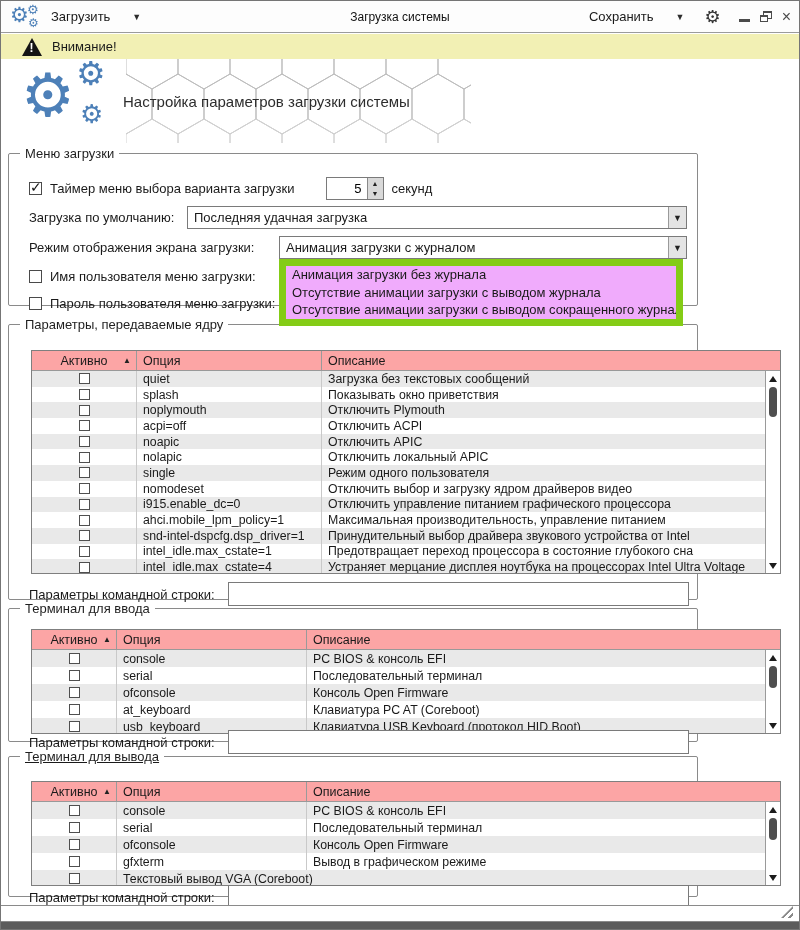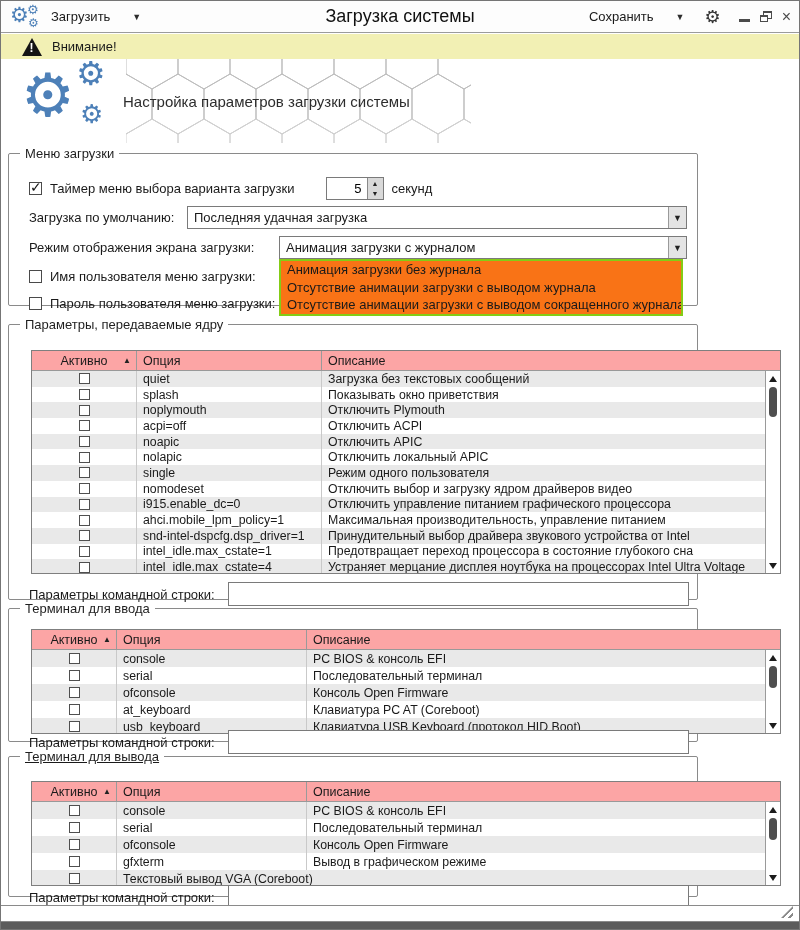--- a/index.html
+++ b/index.html
@@ -15,21 +15,21 @@
     position:absolute; top:0; left:0; right:0; height:32px; background:#fdfdfd;
     border-bottom:1px solid #9b9b9b; display:flex; align-items:center;
   }
   .tb-logo { position:absolute; left:9px; top:3px; width:34px; height:27px; color:#4d80b8; }
   .tb-logo .g1 { position:absolute; left:0; top:1px; font-size:21px; line-height:21px; font-family:"DejaVu Sans", sans-serif; }
   .tb-logo .g2 { position:absolute; left:17px; top:-1px; font-size:13px; line-height:13px; font-family:"DejaVu Sans", sans-serif; }
   .tb-logo .g3 { position:absolute; left:18px; top:13px; font-size:12px; line-height:12px; font-family:"DejaVu Sans", sans-serif; }
   .tb-btn { display:flex; align-items:center; gap:22px; cursor:default; padding:4px 6px; }
   .tb-load { margin-left:44px; }
   .caret { font-size:9px; color:#2d2d2d; }
-  .tb-title { position:absolute; left:0; right:0; text-align:center; font-size:18px; color:#111; pointer-events:none; }
+  .tb-title { position:absolute; left:0; right:0; text-align:center; font-size:12px; color:#111; pointer-events:none; }
   .tb-right { position:absolute; right:8px; display:flex; align-items:center; gap:14px; }
   .gear-btn { font-size:18px; line-height:18px; color:#333; font-family:"DejaVu Sans", sans-serif; }
   .winctl { display:flex; align-items:center; gap:10px; margin-left:4px; }
   .min-glyph { display:inline-block; width:11px; height:3px; background:#4b4b4b; margin-top:8px; }
   .restore-glyph { position:relative; width:12px; height:11px; }
   .restore-glyph .rg-b { position:absolute; right:0; top:0; width:9px; height:8px; border:1px solid #4b4b4b; border-top-width:2px; }
   .restore-glyph .rg-f { position:absolute; left:0; bottom:0; width:8px; height:7px; border:1px solid #4b4b4b; border-top-width:2px; background:#fdfdfd; }
   .close-glyph { font-size:16px; line-height:14px; color:#4b4b4b; }
 
   
@@ -69,21 +69,21 @@
   .spinner { display:flex; width:58px; height:23px; border:1px solid #7a7a7a; background:#fff; }
   .spin-val { flex:1; border:0; outline:0; text-align:right; padding-right:5px; font-size:13px; font-family:"Liberation Sans",sans-serif; min-width:0; }
   .spin-btns { width:16px; border-left:1px solid #8a8a8a; background:#d9d9d9; display:flex; flex-direction:column; }
   .spin-b { flex:1; display:flex; align-items:center; justify-content:center; font-size:7px; color:#222; line-height:1; }
 
   
   .combo { position:relative; flex:1; height:23px; border:1px solid #7a7a7a; background:#fff; display:flex; align-items:center; }
   .combo-text { flex:1; padding-left:6px; font-size:13px; white-space:nowrap; overflow:hidden; }
   .combo-arrow { width:18px; height:100%; border-left:1px solid #9a9a9a; background:#e4e4e4; display:flex; align-items:center; justify-content:center; font-size:9px; color:#222; }
   .dropdown {
-    position:absolute; top:22px; left:-1px; right:3px; background:#f97316; border:2px solid #84cc16;
+    position:absolute; top:22px; left:-1px; right:3px; background:#f0abfc; border:7px solid #84cc16;
     z-index:50;
   }
   .dd-item { height:17.6px; line-height:17.6px; padding-left:6px; font-size:13px; white-space:nowrap; overflow:hidden; }
 
   
   .dtable { position:absolute; left:22px; width:750px; border:1px solid #7f7f7f; background:#fff; overflow:hidden; }
   .thead { display:flex; height:20px; background:#fca5a5; border-bottom:1px solid #999; font-size:12.5px; }
   .th { display:flex; align-items:center; border-right:1px solid #9a9a9a; padding:0 6px; white-space:nowrap; overflow:hidden; }
   .th-active { position:relative; justify-content:center; }
   .sort-arrow { position:absolute; right:5px; font-size:8px; color:#222; }

